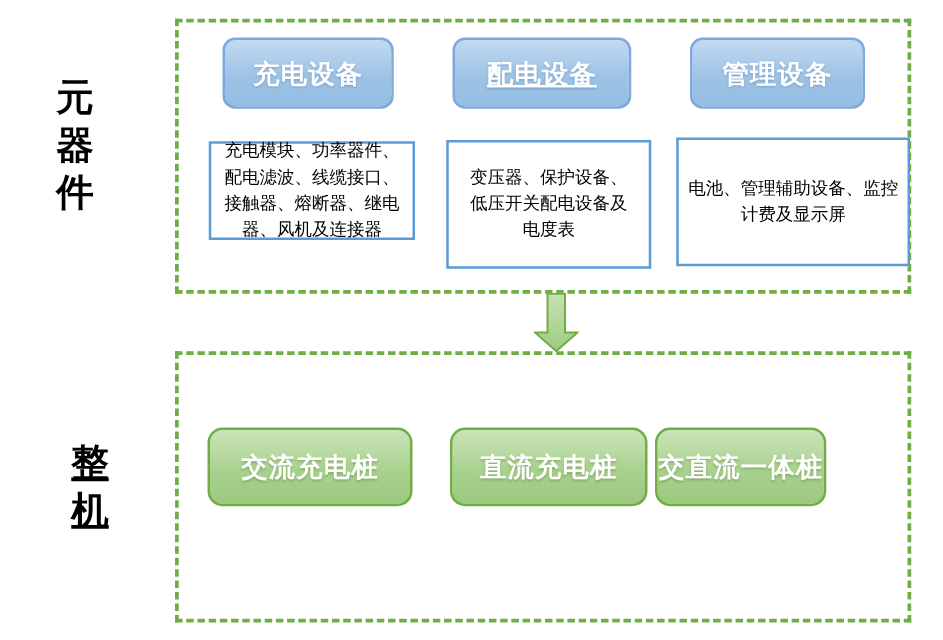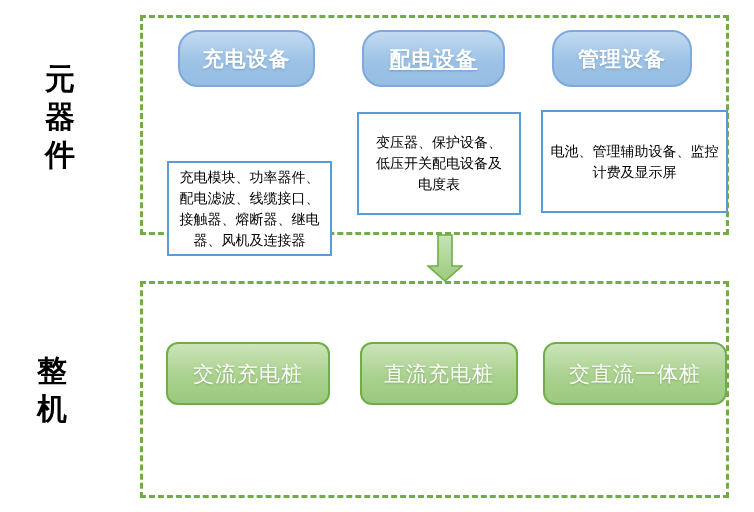--- a/index.html
+++ b/index.html
@@ -15,38 +15,38 @@
     position: absolute;
     width: 36px;
     font-size: 30px;
     font-weight: bold;
     color: #000000;
     line-height: 38px;
     text-align: left;
     word-break: break-all;
   }
   .label-components { left: 45px; top: 60px; }
-  .label-machines  { left: 37px; top: 352px; }
+  .label-machines  { left: 57px; top: 352px; text-decoration: underline; }
 
   .dashed-frame {
     position: absolute;
     box-sizing: border-box;
     border: 3px dashed #70AD47;
     background: transparent;
   }
   .frame-components { left: 140px; top: 15px;  width: 589px; height: 220px; }
   .frame-machines  { left: 140px; top: 281px; width: 589px; height: 217px; }
 
   .node-blue {
     position: absolute;
     top: 30px;
     height: 57px;
     box-sizing: border-box;
     border: 2px solid #7FA8DB;
-    border-radius: 20px;
+    border-radius: 10px;
     background: linear-gradient(180deg, #C2DAF1 0%, #9DC3E6 55%, #95BEE2 100%);
     color: #ffffff;
     font-size: 21px;
     font-weight: bold;
     letter-spacing: 1px;
     display: flex;
     align-items: center;
     justify-content: center;
     text-shadow: 0 1px 2px rgba(60, 90, 130, 0.35);
   }
@@ -60,21 +60,21 @@
     background: #ffffff;
     border: 2px solid #5B9BD5;
     color: #000000;
     font-size: 14px;
     line-height: 21px;
     text-align: center;
     display: flex;
     align-items: center;
     justify-content: center;
   }
-  .detail-box-1 { left: 167px; top: 113px; width: 165px; height: 95px; padding: 0 6px; margin-top: 48px; }
+  .detail-box-1 { left: 167px; top: 113px; width: 165px; height: 79px; padding: 0 6px; }
   .detail-box-2 { left: 357px; top: 112px; width: 164px; height: 103px; padding: 0 15px; }
   .detail-box-3 { left: 541px; top: 110px; width: 187px; height: 103px; padding: 0 7px; }
 
   .down-arrow {
     position: absolute;
     left: 427px;
     top: 234px;
     width: 36px;
     height: 48px;
   }
@@ -82,30 +82,30 @@
   .node-green {
     position: absolute;
     top: 342px;
     height: 63px;
     box-sizing: border-box;
     border: 2px solid #70AD47;
     border-radius: 12px;
     background: linear-gradient(180deg, #CBE4BA 0%, #A9D18E 55%, #9CC97E 100%);
     color: #ffffff;
     font-size: 21px;
-    font-weight: normal;
+    font-weight: bold;
     letter-spacing: 1px;
     display: flex;
     align-items: center;
     justify-content: center;
     text-shadow: 0 1px 2px rgba(70, 110, 40, 0.35);
   }
   .node-green-1 { left: 166px; width: 164px; }
   .node-green-2 { left: 360px; width: 158px; }
-  .node-green-3 { left: 543px; width: 184px; border-radius: 13px; }
+  .node-green-3 { left: 524px; width: 137px; }
 </style>
 </head>
 <body>
 
 <div class="canvas">
 
   <div class="section-label label-components">元器件</div>
 
   <div class="section-label label-machines">整机</div>
 

